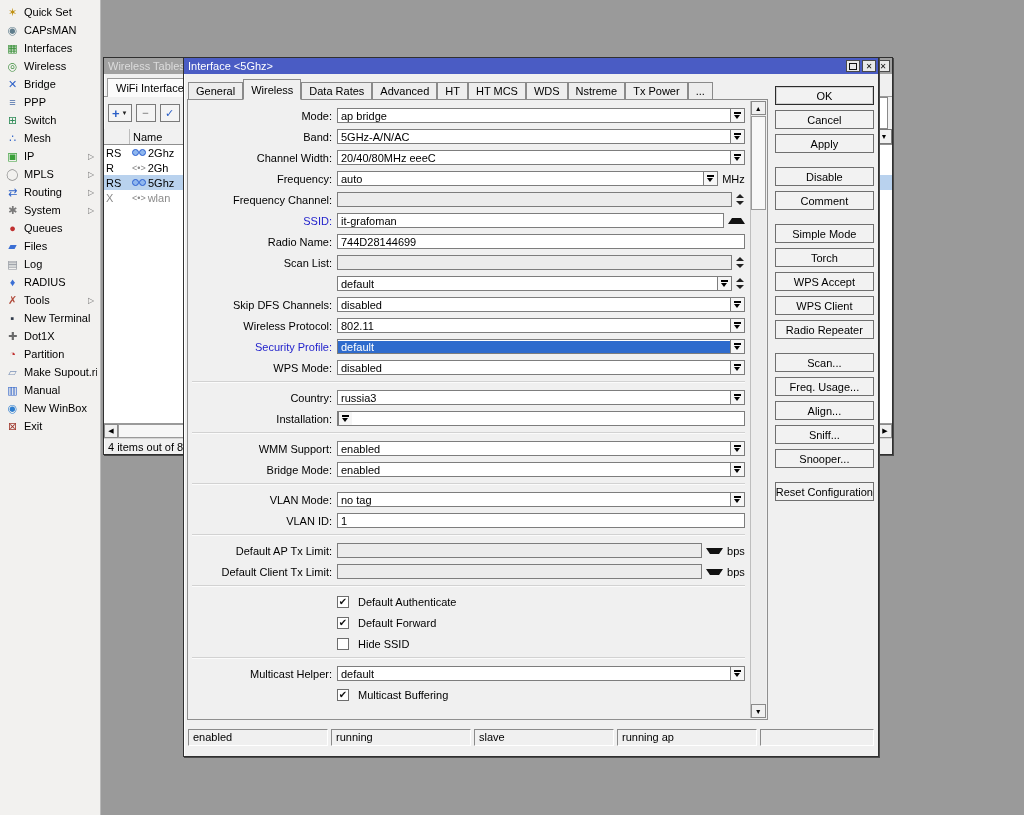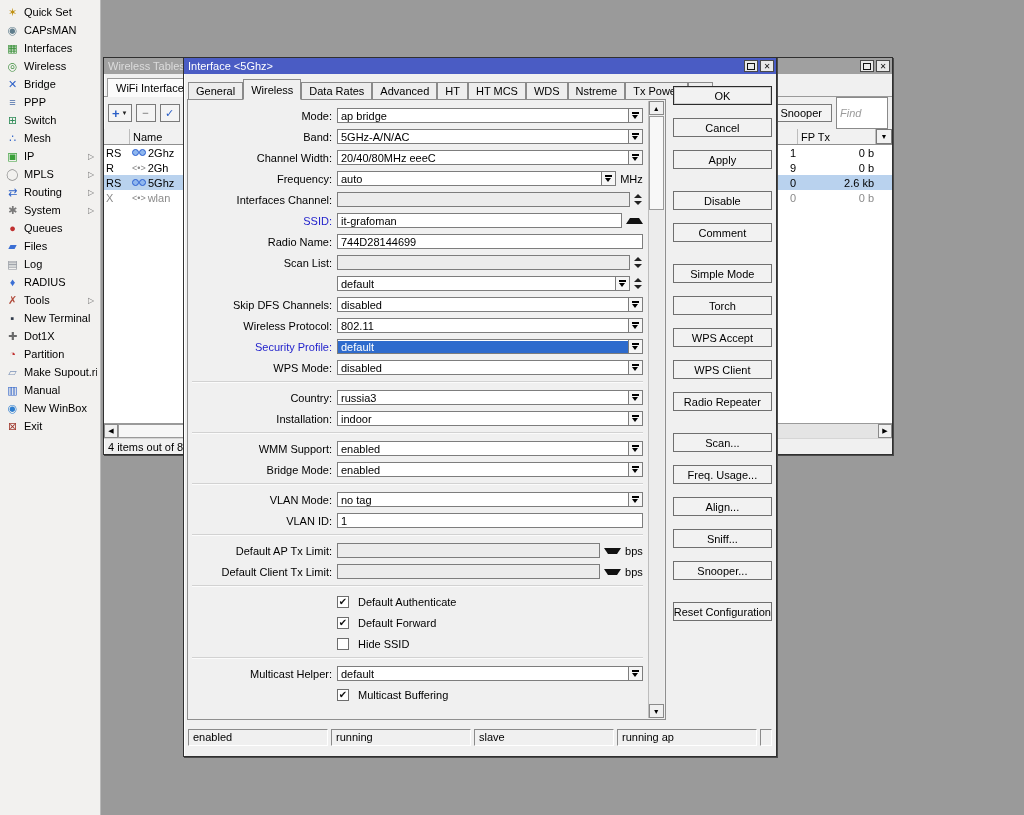--- a/index.html
+++ b/index.html
@@ -58,21 +58,21 @@
     border:1px solid #2a5fd0;border-radius:50%;background:#8fb7ee;}
   .ic-wifi::before{left:0;} .ic-wifi::after{left:7px;}
   .ic-virtual{color:#8a8a8a;font-size:9px;margin-right:2px;flex:0 0 auto;}
   .wt-hscroll{flex:0 0 14px;background:#e4e4e4;border-top:1px solid #9a9a9a;display:flex;align-items:stretch;}
   .scr-btn{width:14px;background:#f0f0f0;border:1px solid #8a8a8a;display:flex;align-items:center;
     justify-content:center;font-size:7px;box-sizing:border-box;}
   .wt-hthumb{width:420px;background:#f7f7f7;border:1px solid #9a9a9a;box-sizing:border-box;}
   .wt-status{flex:0 0 15px;display:flex;align-items:center;padding:0 4px;border-top:1px solid #d5d5d5;}
 
   
-  #dlg{left:183px;top:57px;width:594px;height:700px;z-index:2;}
+  #dlg{left:183px;top:57px;width:696px;height:700px;z-index:2;}
   .dlg-main{flex:1;display:flex;padding:4px 4px 0 3px;gap:7px;min-height:0;}
   .dlg-left{flex:1;display:flex;flex-direction:column;min-width:0;}
   .tabs{flex:0 0 21px;display:flex;align-items:flex-end;border-bottom:1px solid #8a8a8a;padding-left:1px;}
   .tab{height:17px;display:flex;align-items:center;padding:0 7px;border:1px solid #8a8a8a;
     border-bottom:none;margin-right:0;background:#ededed;box-sizing:border-box;white-space:nowrap;}
   .tab.active{height:21px;background:#f0f0f0;border-bottom:1px solid #f0f0f0;margin-bottom:-1px;}
   .formbox{flex:1;border:1px solid #8f8f8f;border-top:none;position:relative;
     padding:8px 22px 4px 4px;box-sizing:border-box;overflow:hidden;}
   .frow{display:flex;align-items:center;height:15px;margin-bottom:6px;}
   .flabel{flex:0 0 140px;text-align:right;padding-right:5px;white-space:nowrap;}
@@ -99,21 +99,21 @@
     border-right:4.5px solid transparent;border-top:6px solid #111;}
   .unit{flex:0 0 auto;white-space:nowrap;}
   .fsep{height:1px;background:#d2d2d2;border-bottom:1px solid #fbfbfb;margin:2px 0 7px 0;}
   .cb{width:12px;height:12px;background:#fff;border:1px solid #6d6d6d;display:flex;align-items:center;
     justify-content:center;font-size:10px;line-height:10px;color:#111;box-sizing:border-box;flex:0 0 12px;}
   .cb-text{margin-left:5px;white-space:nowrap;}
   .vscroll{position:absolute;top:1px;right:1px;bottom:1px;width:15px;background:#ececec;
     border-left:1px solid #bdbdbd;display:flex;flex-direction:column;}
   .vscroll .scr-btn{width:auto;height:14px;}
   .vthumb{height:92px;margin-top:1px;background:#f8f8f8;border:1px solid #9a9a9a;}
-  .dlg-right{flex:0 0 98px;display:flex;flex-direction:column;padding-top:8px;gap:8px;}
+  .dlg-right{flex:0 0 98px;display:flex;flex-direction:column;padding-top:8px;}
   .dbtn{height:19px;margin-bottom:5px;background:#f2f2f2;border:1px solid #6f6f6f;
     display:flex;align-items:center;justify-content:center;white-space:nowrap;box-sizing:border-box;}
   .dbtn.default{border:1px solid #2c2c2c;box-shadow:inset 0 0 0 1px #cfcfcf;}
   .dbtn.gap{margin-top:9px;}
   .dlg-status{flex:0 0 26px;display:flex;align-items:center;gap:3px;padding:4px 4px 6px 4px;}
   .st-cell{height:17px;border:1px solid;border-color:#8a8a8a #ffffff #ffffff #8a8a8a;background:#f0f0f0;
     display:flex;align-items:center;padding:0 4px;box-sizing:border-box;flex:0 0 140px;white-space:nowrap;overflow:hidden;}
   .st-cell.last{flex:1;}
 </style>
 </head>
@@ -376,21 +376,21 @@
                   <div class="fld">
                     <span class="fval">auto</span>
                     <span class="ddbtn">
                       <span class="ddg"></span>
                     </span>
                   </div>
                   <span class="unit">MHz</span>
                 </div>
               </div>
               <div class="frow">
-                <span class="flabel">Interfaces Channel:</span>
+                <span class="flabel">Frequency Channel:</span>
                 <div class="fbody">
                   <div class="fld dis">
                     <span class="fval"></span>
                   </div>
                   <span class="spin">
                     <i class="up"></i>
                     <i class="dn"></i>
                   </span>
                 </div>
               </div>
@@ -491,21 +491,20 @@
                     <span class="ddbtn">
                       <span class="ddg"></span>
                     </span>
                   </div>
                 </div>
               </div>
               <div class="frow">
                 <span class="flabel">Installation:</span>
                 <div class="fbody">
                   <div class="fld">
-                    <span class="fval">indoor</span>
                     <span class="ddbtn">
                       <span class="ddg"></span>
                     </span>
                   </div>
                 </div>
               </div>
               <div class="fsep"></div>
               <div class="frow">
                 <span class="flabel">WMM Support:</span>
                 <div class="fbody">

